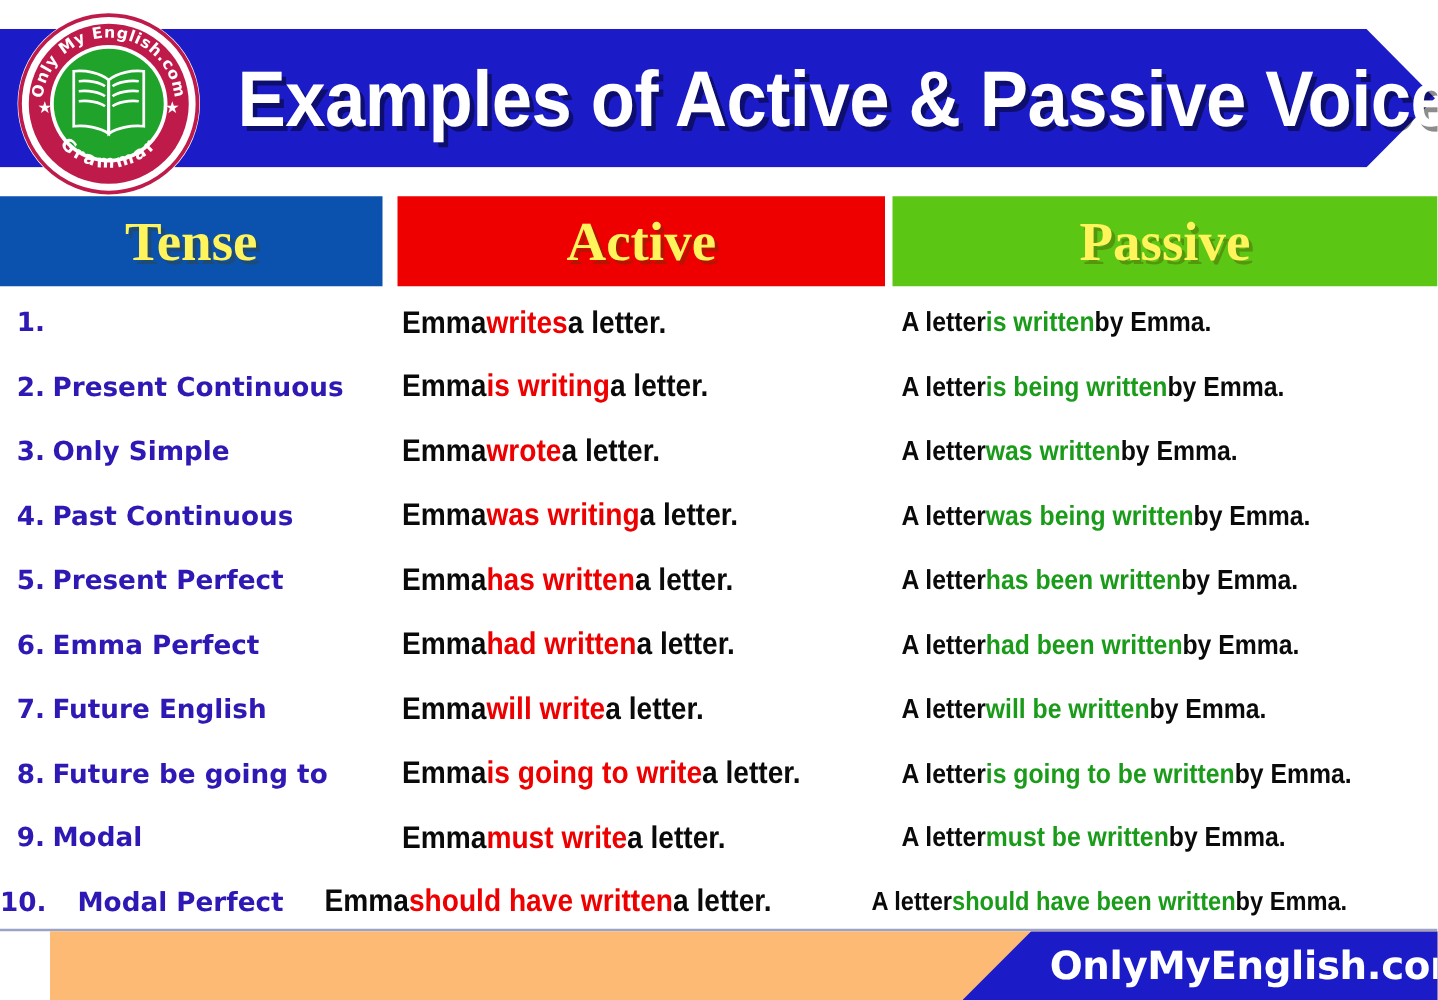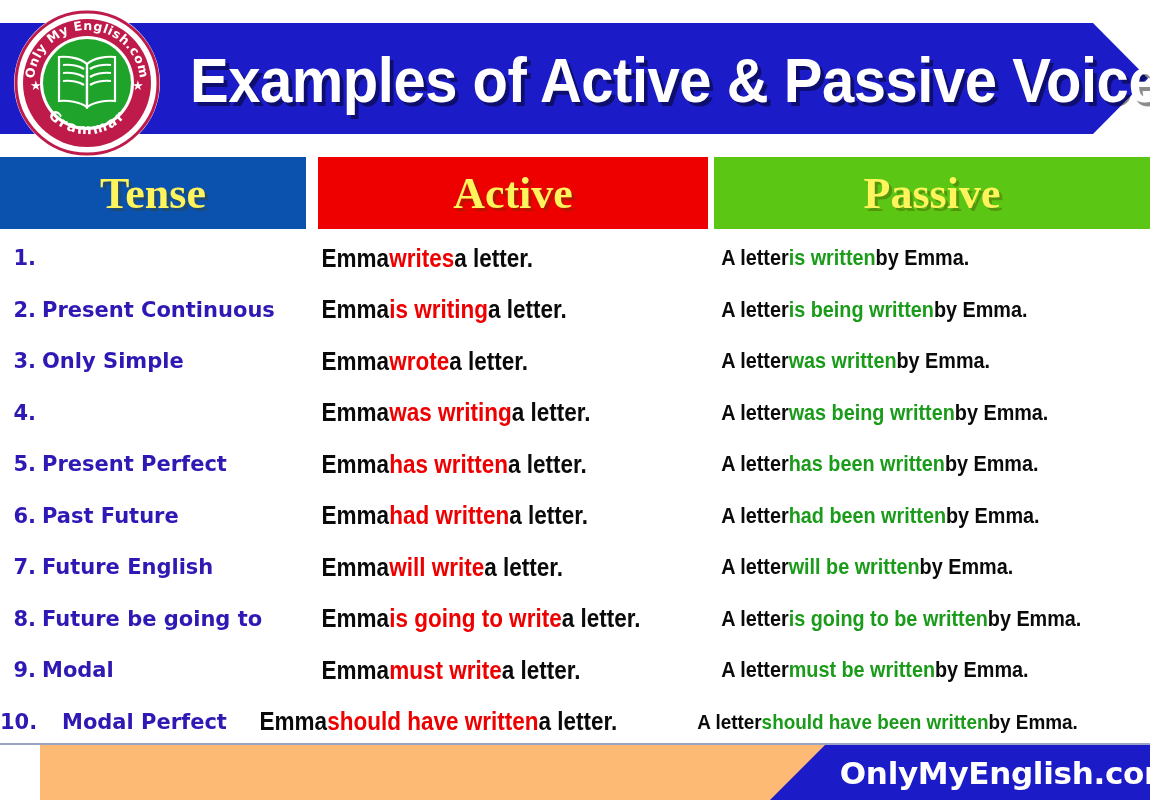--- a/index.html
+++ b/index.html
@@ -298,20 +298,21 @@
       </div>
       <div class="cell c-passive">
         <span>A letter </span>
         <span class="hl">was written</span>
         <span> by Emma.</span>
       </div>
     </div>
     <div class="row" style="top: 154.5px;">
       <div class="cell c-tense">
         <span class="num">4.</span>
+        <span>Past Continuous</span>
       </div>
       <div class="cell c-active">
         <span>Emma </span>
         <span class="hl">was writing</span>
         <span> a letter.</span>
       </div>
       <div class="cell c-passive">
         <span>A letter </span>
         <span class="hl">was being written</span>
         <span> by Emma.</span>
@@ -329,21 +330,21 @@
       </div>
       <div class="cell c-passive">
         <span>A letter </span>
         <span class="hl">has been written</span>
         <span> by Emma.</span>
       </div>
     </div>
     <div class="row" style="top: 257.5px;">
       <div class="cell c-tense">
         <span class="num">6.</span>
-        <span>Past Future</span>
+        <span>Emma Perfect</span>
       </div>
       <div class="cell c-active">
         <span>Emma </span>
         <span class="hl">had written</span>
         <span> a letter.</span>
       </div>
       <div class="cell c-passive">
         <span>A letter </span>
         <span class="hl">had been written</span>
         <span> by Emma.</span>

